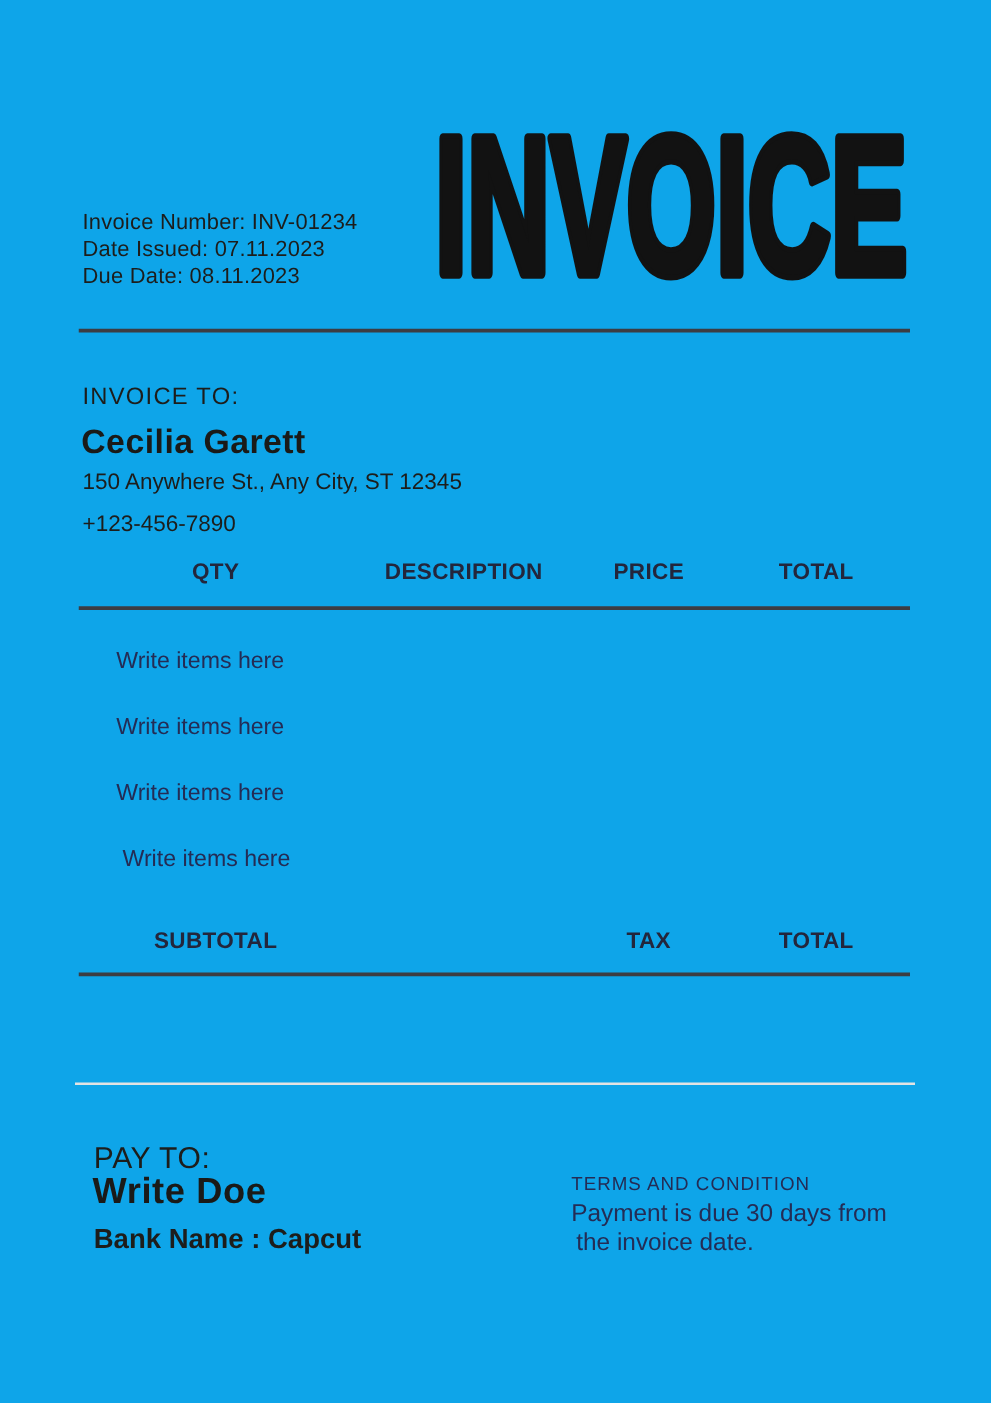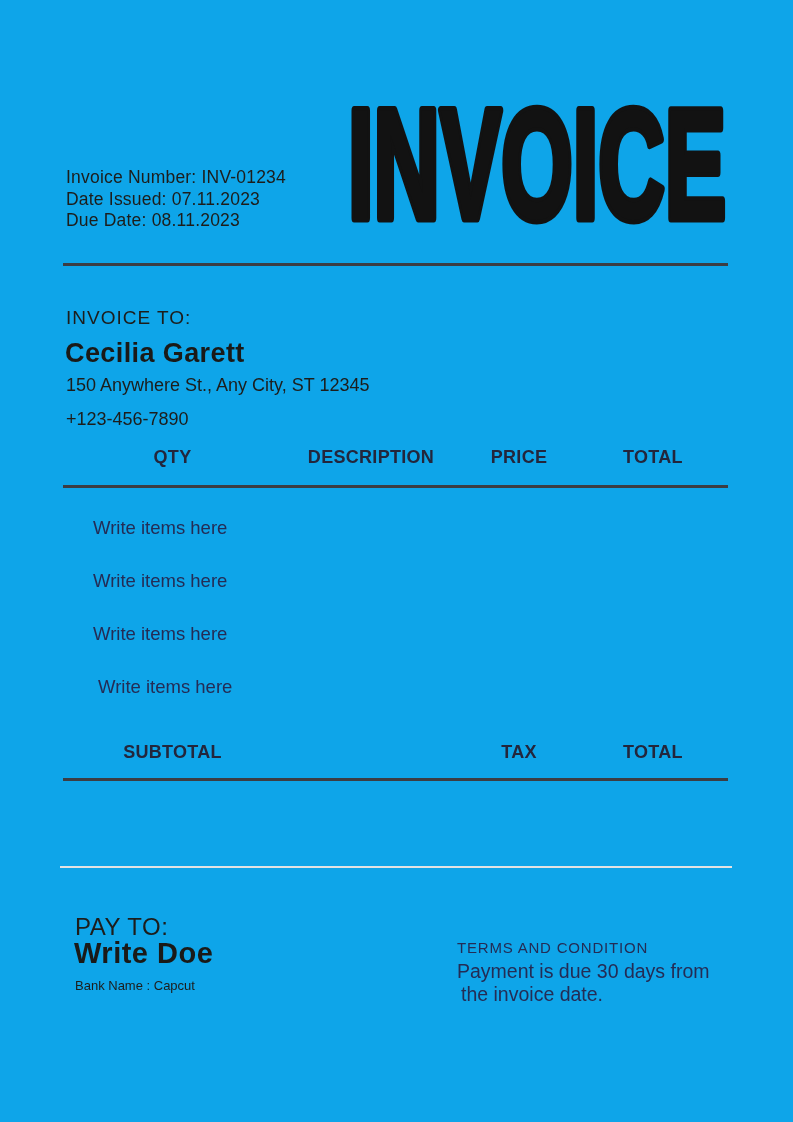--- a/index.html
+++ b/index.html
@@ -52,21 +52,21 @@
   .item-row { font-size: 18.5px; color: #242c55; }
   .item-row .desc { text-align: left; padding-left: 30px; }
   .item-row-1 { top: 517px; }
   .item-row-2 { top: 570px; }
   .item-row-3 { top: 623px; }
   .item-row-4 { top: 676px; padding-left: 5px; }
   .totals-row { top: 742px; font-size: 18px; font-weight: bold; letter-spacing: 0.3px; color: #23263c; }
   
   .payto-heading { position: absolute; left: 75px; top: 913px; font-size: 24px; letter-spacing: 0.5px; color: #1d1d1b; }
   .payto-name { position: absolute; left: 74px; top: 937px; font-size: 29px; font-weight: bold; letter-spacing: 0.5px; color: #1a1a18; }
-  .payto-bank { position: absolute; left: 75px; top: 978px; font-size: 13px; color: #1d1d1b; }
+  .payto-bank { position: absolute; left: 75px; top: 978px; font-size: 22px; color: #1d1d1b; font-weight: bold; }
   .payto-account { position: absolute; left: 75px; top: 999px; font-size: 17.5px; color: #1d1d1b; }
   .terms-heading { position: absolute; left: 457px; top: 939px; font-size: 15px; letter-spacing: 0.8px; color: #242c55; }
   .terms-line1 { position: absolute; left: 457px; top: 960px; font-size: 19.5px; color: #242c55; }
   .terms-line2 { position: absolute; left: 461px; top: 983px; font-size: 19.5px; color: #242c55; }
 </style>
 </head>
 <body>
 
 <div class="page">
 

